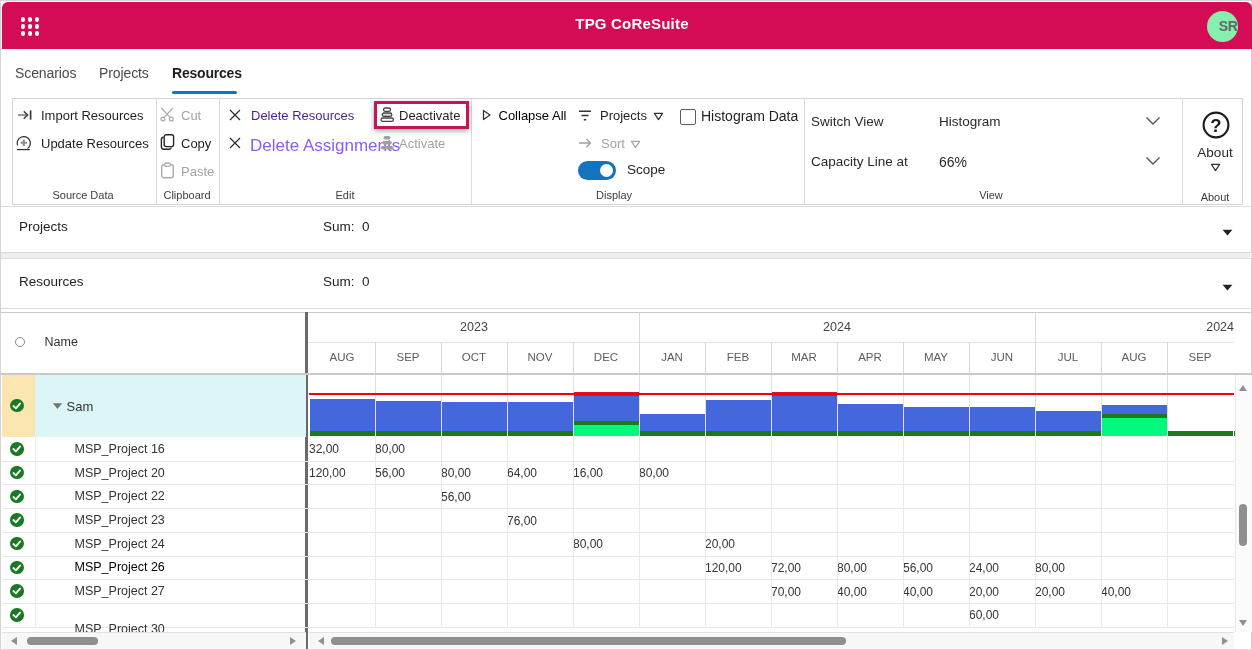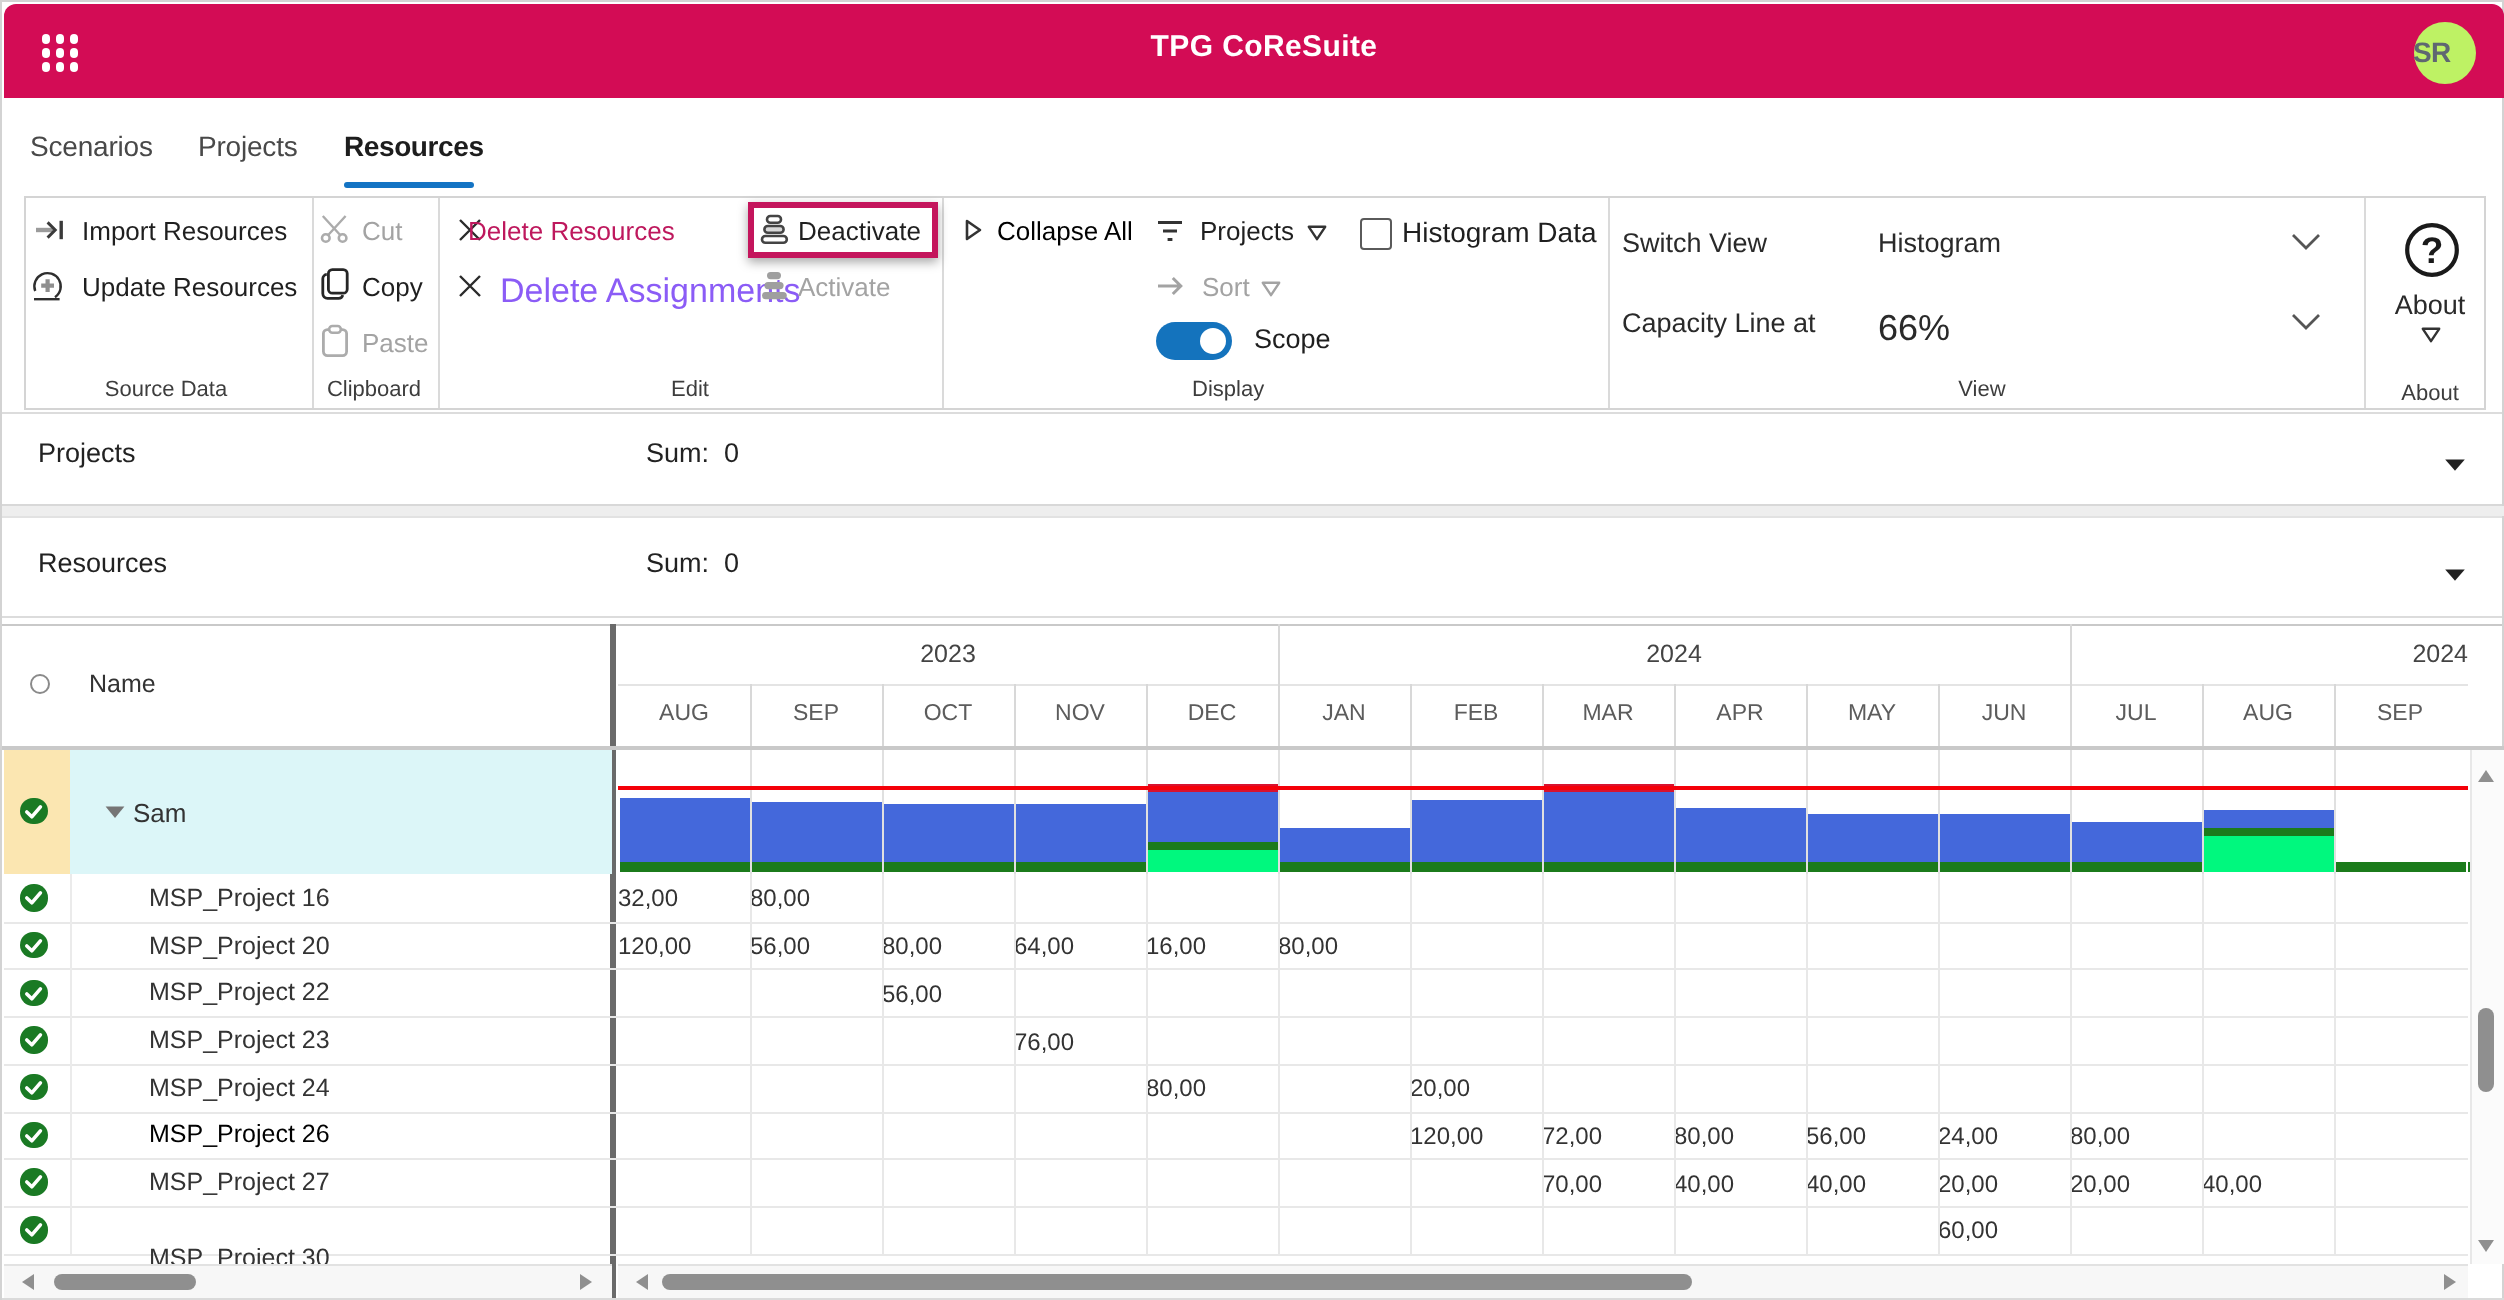--- a/index.html
+++ b/index.html
@@ -16,21 +16,21 @@
 <div class="a" style="left:19.7px;top:16.2px;width:4.6px;height:4.6px;border-radius:50%;background:#fff"></div>
     <div class="a" style="left:26.7px;top:16.2px;width:4.6px;height:4.6px;border-radius:50%;background:#fff"></div>
     <div class="a" style="left:33.7px;top:16.2px;width:4.6px;height:4.6px;border-radius:50%;background:#fff"></div>
     <div class="a" style="left:19.7px;top:23.2px;width:4.6px;height:4.6px;border-radius:50%;background:#fff"></div>
     <div class="a" style="left:26.7px;top:23.2px;width:4.6px;height:4.6px;border-radius:50%;background:#fff"></div>
     <div class="a" style="left:33.7px;top:23.2px;width:4.6px;height:4.6px;border-radius:50%;background:#fff"></div>
     <div class="a" style="left:19.7px;top:30.2px;width:4.6px;height:4.6px;border-radius:50%;background:#fff"></div>
     <div class="a" style="left:26.7px;top:30.2px;width:4.6px;height:4.6px;border-radius:50%;background:#fff"></div>
     <div class="a" style="left:33.7px;top:30.2px;width:4.6px;height:4.6px;border-radius:50%;background:#fff"></div>
 <div class="a" style="left:5px;top:14px;width:1252px;text-align:center;color:#fff;font-size:15px;font-weight:bold;letter-spacing:.2px">TPG CoReSuite</div>
-<div class="a" style="left:1205.5px;top:9.5px;width:31px;height:31px;border-radius:50%;background:#bef264;color:#5f6771;font-size:14px;font-weight:bold;text-align:left;line-height:31px;letter-spacing:-.3px">SR</div>
+<div class="a" style="left:1205.5px;top:9.5px;width:31px;height:31px;border-radius:50%;background:#86efac;color:#5f6771;font-size:14px;font-weight:bold;text-align:right;line-height:31px;letter-spacing:-.3px">SR</div>
 <div class="a" style="left:14px;top:64px;font-size:14px;letter-spacing:-.1px;color:#494949">Scenarios</div>
 <div class="a" style="left:98px;top:64px;font-size:14px;letter-spacing:-.1px;color:#494949">Projects</div>
 <div class="a" style="left:171px;top:64px;font-size:14px;letter-spacing:-.2px;font-weight:bold;color:#1d1d1d">Resources</div>
 <div class="a" style="left:171px;top:90px;width:65px;height:3px;border-radius:2px;background:#1474C4"></div>
 <div class="a" style="left:10.5px;top:96.5px;width:1231px;height:107px;border:1px solid #d4d4d4;background:#fff"></div>
 <div class="a" style="left:154.5px;top:97.5px;width:1px;height:105px;background:#dadada"></div>
 <div class="a" style="left:218px;top:97.5px;width:1px;height:105px;background:#dadada"></div>
 <div class="a" style="left:470px;top:97.5px;width:1px;height:105px;background:#dadada"></div>
 <div class="a" style="left:803px;top:97.5px;width:1px;height:105px;background:#dadada"></div>
 <div class="a" style="left:1181px;top:97.5px;width:1px;height:105px;background:#dadada"></div>
@@ -60,21 +60,21 @@
 <div class="a" style="left:180px;top:136px;font-size:13px;color:#1f1f1f;line-height:1">Copy</div>
 <svg class="a" style="left:159px;top:161px" width="15" height="17" viewBox="0 0 15 17">
       <rect x="1.7" y="2.8" width="11.6" height="13" rx="2" stroke="#acacac" stroke-width="1.4" fill="none"></rect>
       <rect x="4.6" y="1" width="5.8" height="3.4" rx="1.6" stroke="#acacac" stroke-width="1.3" fill="#fff"></rect>
     </svg>
 <div class="a" style="left:180px;top:163.5px;font-size:13px;color:#a3a3a3;line-height:1">Paste</div>
 <div class="a" style="left:154.5px;top:188.5px;width:63px;text-align:center;font-size:11px;color:#3d3d3d;line-height:1">Clipboard</div>
 <svg class="a" style="left:228px;top:108px" width="12" height="12" viewBox="0 0 12 12">
       <path d="M1 1 L11 11 M11 1 L1 11" stroke="#2b2b2b" stroke-width="1.2"></path>
     </svg>
-<div class="a" style="left:233px;top:108px;font-size:13px;color:#be185d;line-height:1">Delete Resources</div>
+<div class="a" style="left:250px;top:108px;font-size:13px;color:#4c1d95;line-height:1">Delete Resources</div>
 <svg class="a" style="left:228px;top:136px" width="12" height="12" viewBox="0 0 12 12">
       <path d="M1 1 L11 11 M11 1 L1 11" stroke="#2b2b2b" stroke-width="1.2"></path>
     </svg>
 <div class="a" style="left:249px;top:136px;font-size:17px;color:#8b5cf6;line-height:1">Delete Assignments</div>
 <svg class="a" style="left:379px;top:106px" width="16" height="16" viewBox="0 0 16 16">
       <rect x="3.5" y="1" width="7" height="3.4" rx="1.7" stroke="#444" stroke-width="1.3" fill="none"></rect>
       <rect x="2.2" y="6" width="9.6" height="3.4" rx="1.7" stroke="#444" stroke-width="1.3" fill="#d9d9d9"></rect>
       <rect x="1" y="11" width="12.4" height="3.4" rx="1.7" stroke="#444" stroke-width="1.3" fill="none"></rect>
     </svg>
 <div class="a" style="left:398px;top:108px;font-size:13px;color:#1f1f1f;line-height:1">Deactivate</div>
@@ -109,21 +109,21 @@
 <div class="a" style="left:626px;top:162px;font-size:13.5px;color:#1f1f1f;line-height:1">Scope</div>
 <div class="a" style="left:678.5px;top:107.5px;width:16.5px;height:16.5px;border:1.6px solid #5a5a5a;border-radius:2px;background:#fff"></div>
 <div class="a" style="left:700px;top:108px;font-size:14px;color:#1f1f1f;line-height:1">Histogram Data</div>
 <div class="a" style="left:595px;top:188.5px;width:84px;font-size:11px;color:#3d3d3d;line-height:1">Display</div>
 <div class="a" style="left:810px;top:114px;font-size:13.5px;color:#2a2a2a;line-height:1">Switch View</div>
 <div class="a" style="left:938px;top:114px;font-size:13.5px;color:#2a2a2a;line-height:1">Histogram</div>
 <svg class="a" style="left:1144px;top:115px" width="16" height="10" viewBox="0 0 16 10">
       <path d="M1.5 1.5 L8 8 L14.5 1.5" stroke="#555" stroke-width="1.4" fill="none"></path>
     </svg>
 <div class="a" style="left:810px;top:154px;font-size:13.5px;color:#2a2a2a;line-height:1">Capacity Line at</div>
-<div class="a" style="left:938px;top:154px;font-size:18px;color:#2a2a2a;line-height:1">66%</div>
+<div class="a" style="left:938px;top:154px;font-size:14px;color:#2a2a2a;line-height:1">66%</div>
 <svg class="a" style="left:1144px;top:155px" width="16" height="10" viewBox="0 0 16 10">
       <path d="M1.5 1.5 L8 8 L14.5 1.5" stroke="#555" stroke-width="1.4" fill="none"></path>
     </svg>
 <div class="a" style="left:948px;top:188.5px;width:84px;text-align:center;font-size:11px;color:#3d3d3d;line-height:1">View</div>
 <svg class="a" style="left:1201px;top:109.5px" width="28" height="28" viewBox="0 0 28 28">
       <circle cx="14" cy="14" r="12.4" stroke="#1a1a1a" stroke-width="2.1" fill="none"></circle>
       <text x="14" y="20.5" font-size="18.5" font-weight="bold" fill="#1a1a1a" text-anchor="middle" font-family="Liberation Sans">?</text>
     </svg>
 <div class="a" style="left:1178px;top:144.5px;width:72px;text-align:center;font-size:13.5px;color:#2a2a2a;line-height:1">About</div>
 <svg class="a" style="left:1209px;top:162px" width="11" height="9" viewBox="0 0 11 9">

